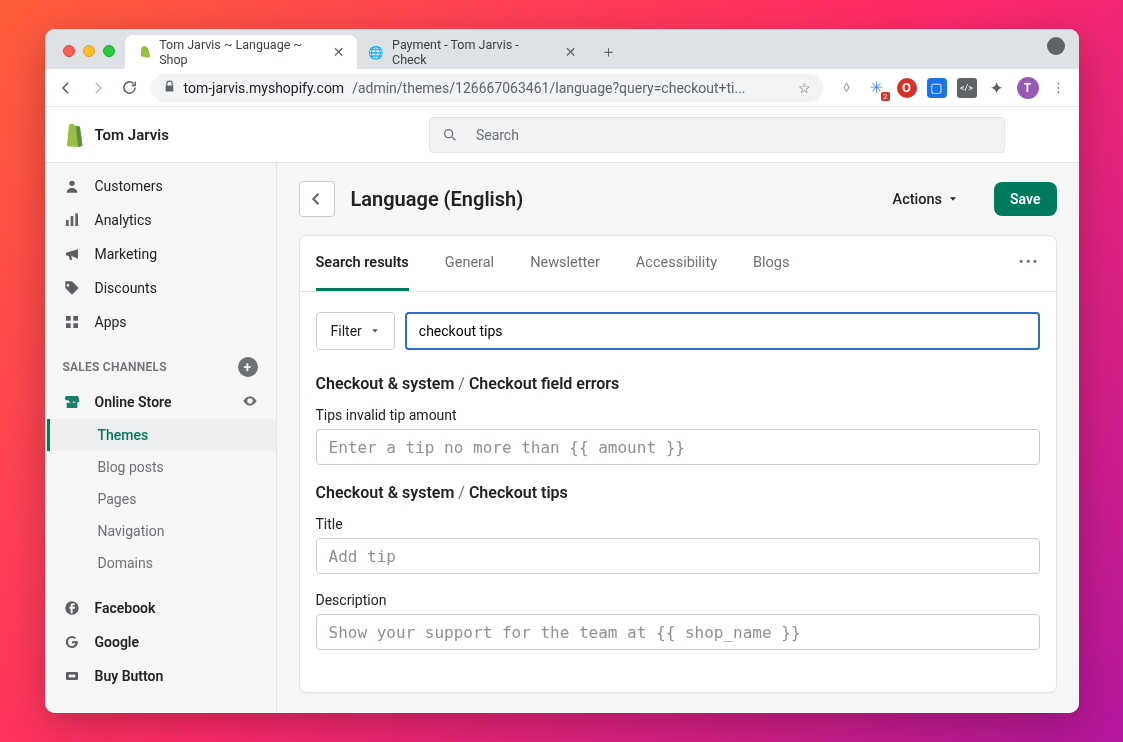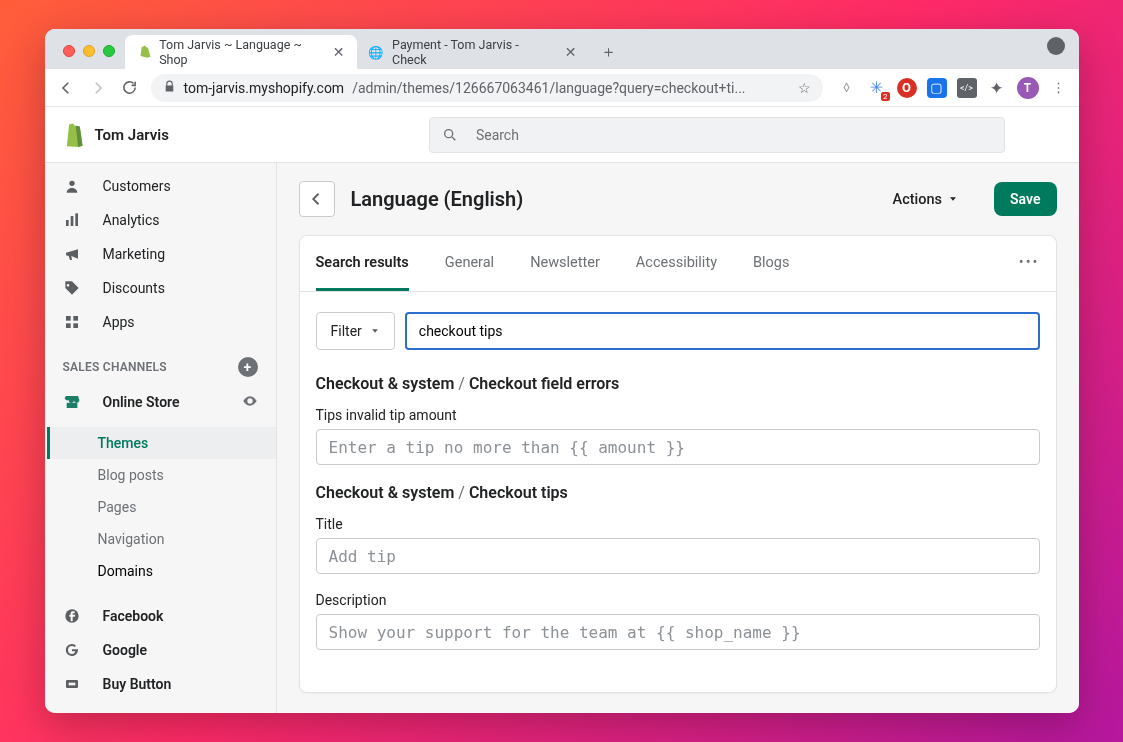--- a/index.html
+++ b/index.html
@@ -29,30 +29,30 @@
   .ext.circle{width:20px;height:20px;border-radius:50%;}
   .avatar{width:22px;height:22px;border-radius:50%;background:#9b59b6;color:#fff;display:flex;align-items:center;justify-content:center;font-size:12px;font-weight:600;}
   .shop-app{flex:1;display:flex;flex-direction:column;overflow:hidden;}
   .shop-top{height:56px;border-bottom:1px solid #e1e3e5;display:flex;align-items:center;padding:0 16px;gap:20px;}
   .shop-logo{display:flex;align-items:center;gap:12px;}
   .shop-logo svg{width:22px;height:24px;}
   .shop-name{font-weight:600;font-size:15px;color:#202223;}
   .search-global{flex:0 0 576px;height:36px;background:#f1f2f3;border:1px solid #e1e3e5;border-radius:4px;display:flex;align-items:center;padding:0 12px;gap:18px;color:#6d7175;font-size:14px;margin-left:240px;text-align:right;}
   .shop-body{flex:1;display:flex;overflow:hidden;}
   .sidebar{width:232px;background:#f6f6f7;border-right:1px solid #e1e3e5;padding-top:6px;overflow:hidden;}
-  .side-item{display:flex;align-items:center;gap:22px;height:34px;padding:0 18px;font-size:14px;color:#202223;}
+  .side-item{display:flex;align-items:center;gap:14px;height:34px;padding:0 18px;font-size:14px;color:#202223;}
   .side-item .icn{width:18px;display:flex;justify-content:center;color:#5c5f62;}
   .side-heading{display:flex;justify-content:space-between;align-items:center;padding:18px 18px 8px;font-size:12px;font-weight:600;color:#6d7175;letter-spacing:.02em;}
   .side-heading .plus{width:20px;height:20px;border-radius:50%;background:#6d7175;color:#fff;display:flex;align-items:center;justify-content:center;font-size:14px;}
   .side-item.bold{font-weight:600;}
   .side-item .trail{margin-left:auto;color:#6d7175;}
-  .sub-list{margin-left:2px;border-left:3px solid transparent;margin-top:8px;}
+  .sub-list{margin-left:2px;border-left:3px solid transparent;}
   .sub-item{display:flex;align-items:center;height:32px;padding-left:48px;font-size:14px;color:#6d7175;}
   .sub-item.active{background:#edeeef;color:#007a5c;font-weight:500;border-left:3px solid #007a5c;margin-left:-3px;}
-  .sub-item.muted{color:#000000;}
+  .sub-item.muted{color:#737373;}
   .main{flex:1;background:#f6f6f7;overflow:auto;padding:18px 22px;}
   .page-head{display:flex;align-items:center;gap:16px;margin-bottom:18px;}
   .back-btn{width:36px;height:36px;border:1px solid #c9cccf;border-radius:4px;background:#fff;display:flex;align-items:center;justify-content:center;color:#5c5f62;}
   .page-title{font-size:20px;font-weight:600;color:#202223;flex:1;}
   .actions-btn{display:flex;align-items:center;gap:6px;font-size:14.5px;color:#202223;font-weight:500;padding:8px 6px;}
   .save-btn{background:#007a5c;color:#fff;font-weight:600;font-size:14px;padding:9px 16px;border-radius:8px;margin-left:14px;}
   .card{background:#fff;border:1px solid #e1e3e5;border-radius:8px;box-shadow:0 1px 2px rgba(0,0,0,.04);}
   .card-tabs{display:flex;align-items:center;padding:0 16px;border-bottom:1px solid #e1e3e5;height:56px;gap:36px;}
   .ctab{font-size:14.5px;color:#6d7175;height:100%;display:flex;align-items:center;border-bottom:3px solid transparent;}
   .ctab.active{color:#202223;font-weight:600;border-bottom-color:#007a5c;}

